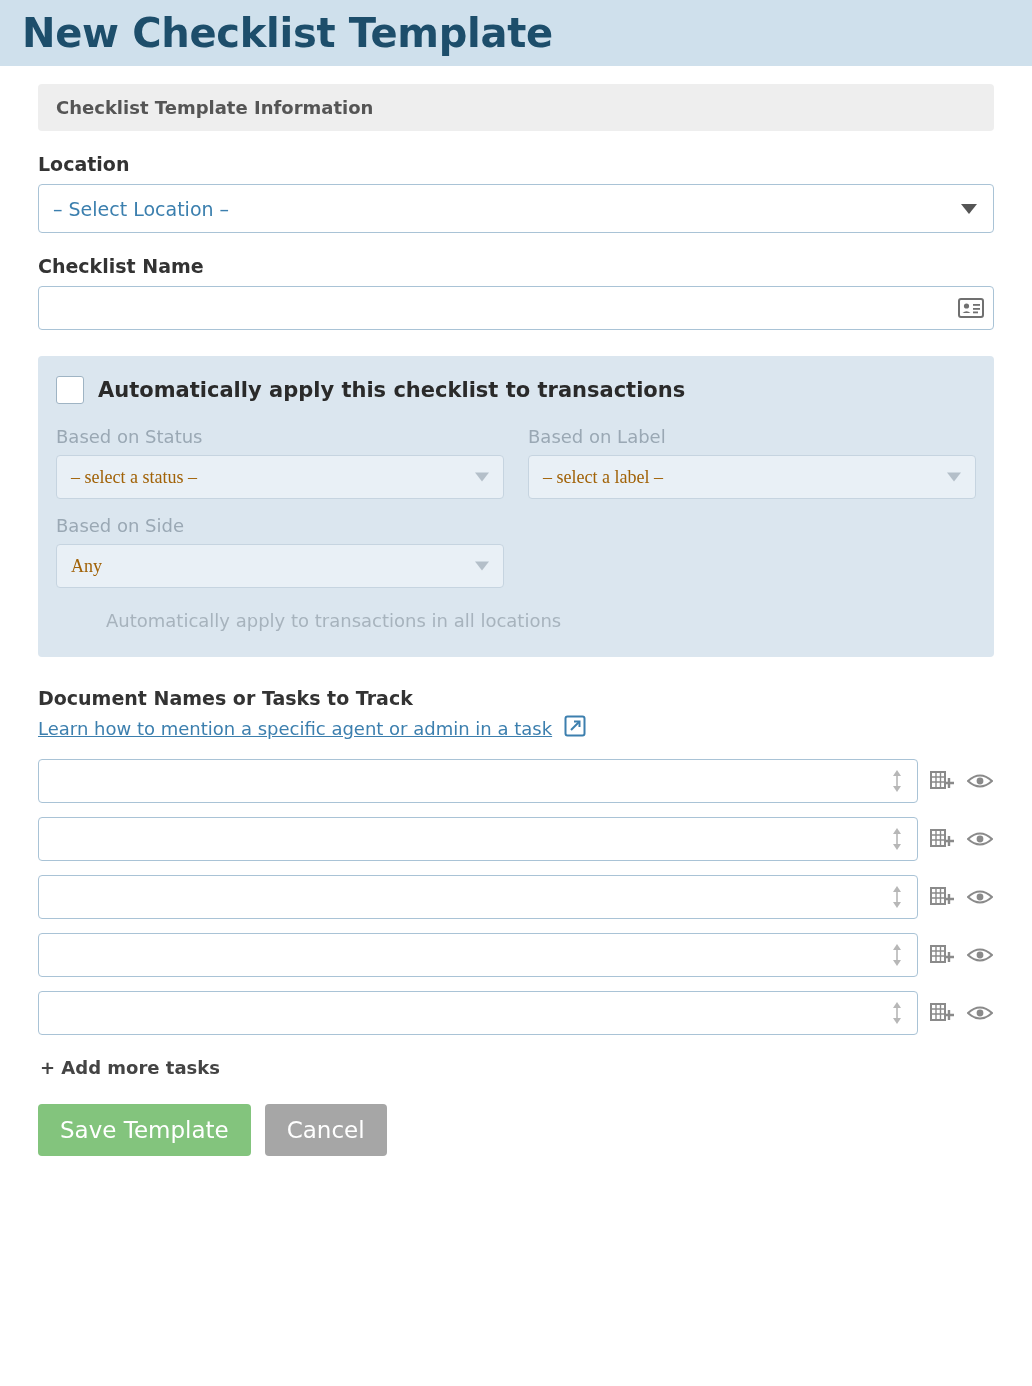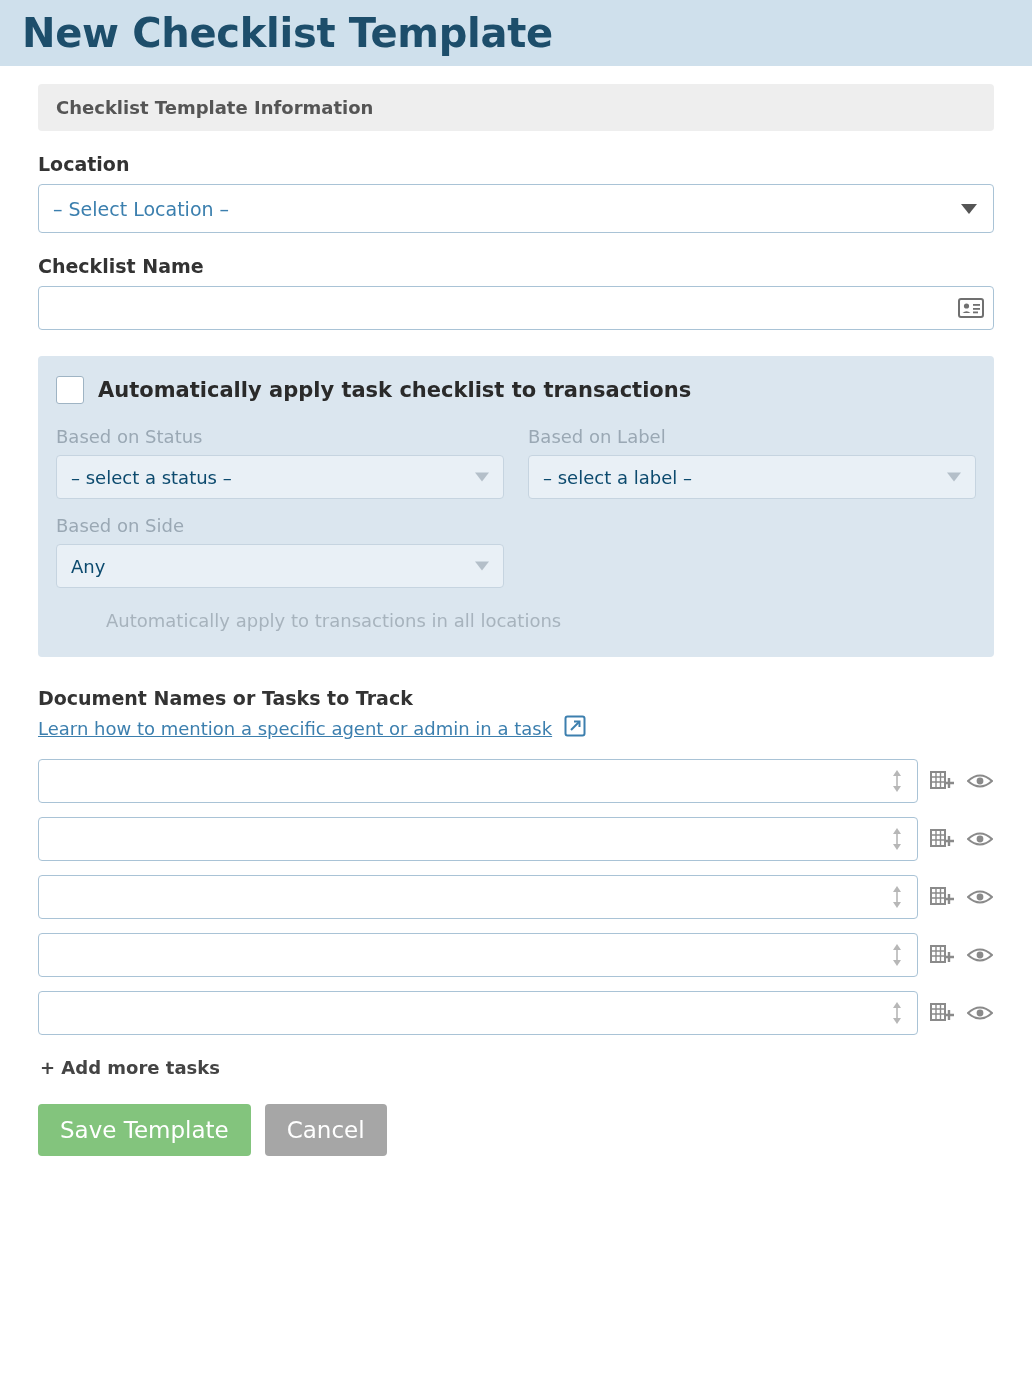--- a/index.html
+++ b/index.html
@@ -154,23 +154,24 @@
   .dim-select {
     height: 44px;
     box-sizing: border-box;
     border: 1px solid #c6d4e0;
     border-radius: 4px;
     background: #e9f0f6;
     display: flex;
     align-items: center;
     padding: 0 14px;
     font-size: 18px;
-    color: #0c4a6e;
+    color: #a16207;
     position: relative;
     margin-bottom: 16px;
+    font-family: Liberation Serif, serif;
   }
   .dim-select .caret {
     position: absolute;
     right: 14px;
     top: 50%;
     transform: translateY(-50%);
     width: 0;
     height: 0;
     border-left: 7px solid transparent;
     border-right: 7px solid transparent;
@@ -297,21 +298,21 @@
           <rect x="15" y="6" width="7" height="1.8" fill="#707070"></rect>
           <rect x="15" y="10" width="7" height="1.8" fill="#707070"></rect>
           <rect x="15" y="13.5" width="5" height="1.8" fill="#707070"></rect>
         </svg>
       </span>
     </div>
 
     <div class="auto-panel">
       <div class="auto-head">
         <span class="checkbox"></span>
-        <span class="auto-head-label">Automatically apply task checklist to transactions</span>
+        <span class="auto-head-label">Automatically apply this checklist to transactions</span>
       </div>
 
       <div class="row2">
         <div class="col">
           <div class="dim-label">Based on Status</div>
           <div class="dim-select">
             <span>– select a status –</span>
             <span class="caret"></span>
           </div>
         </div>

